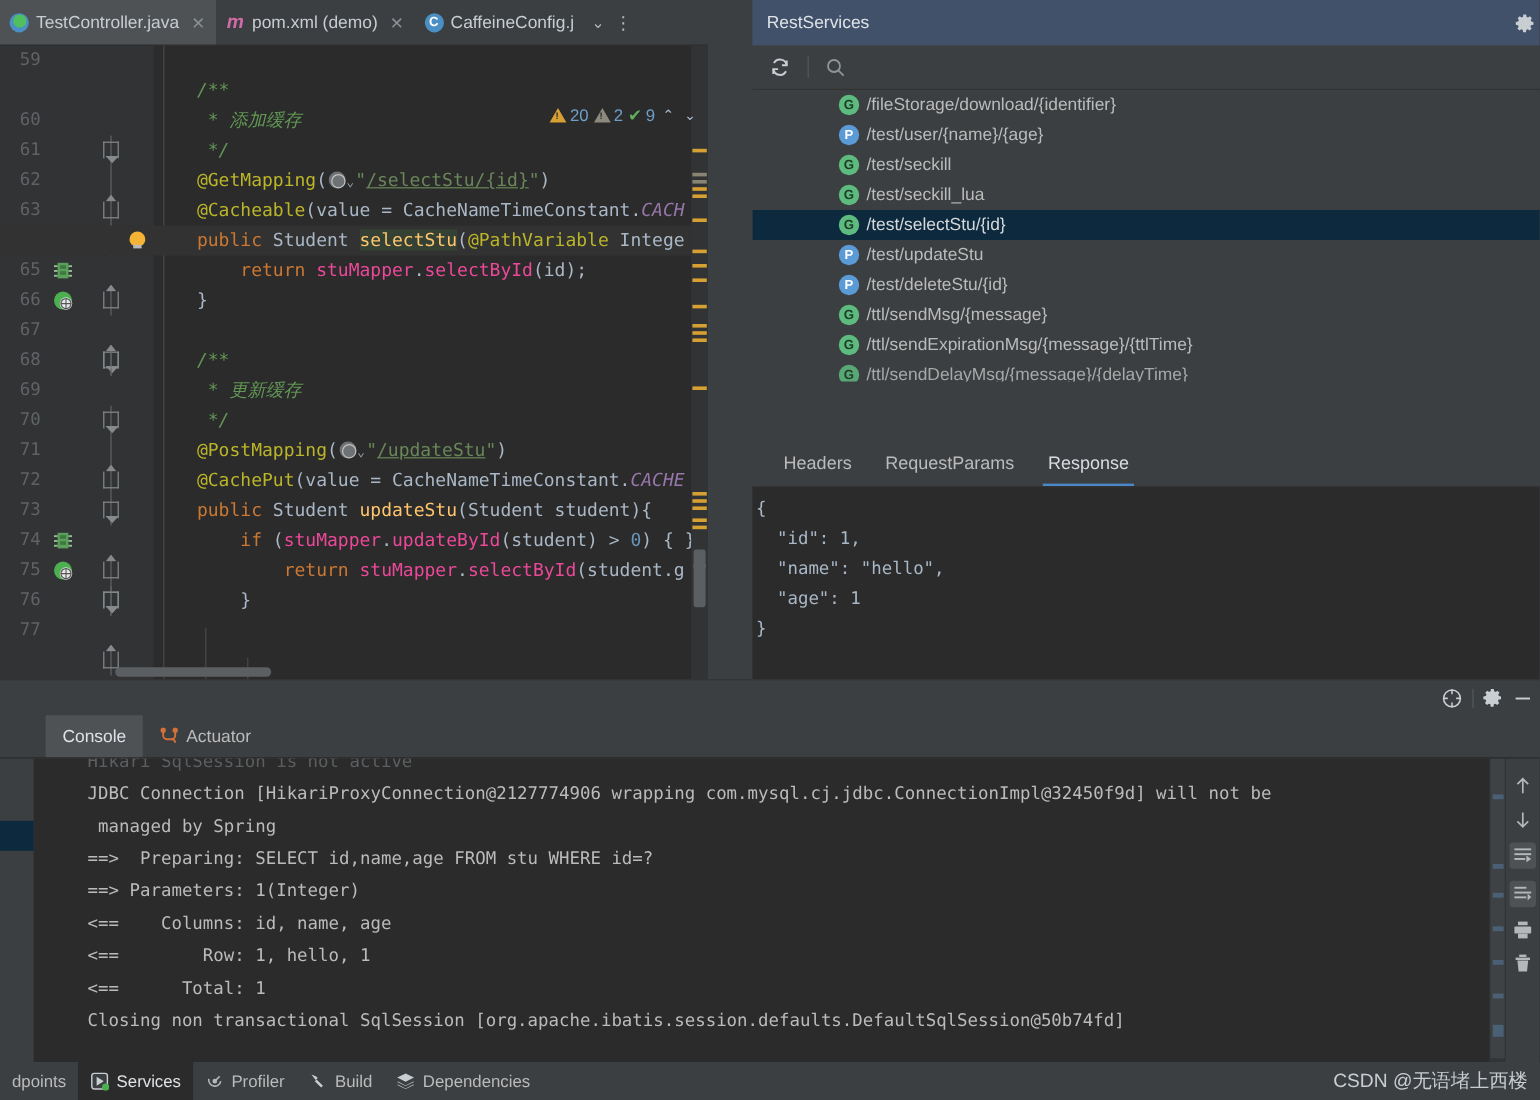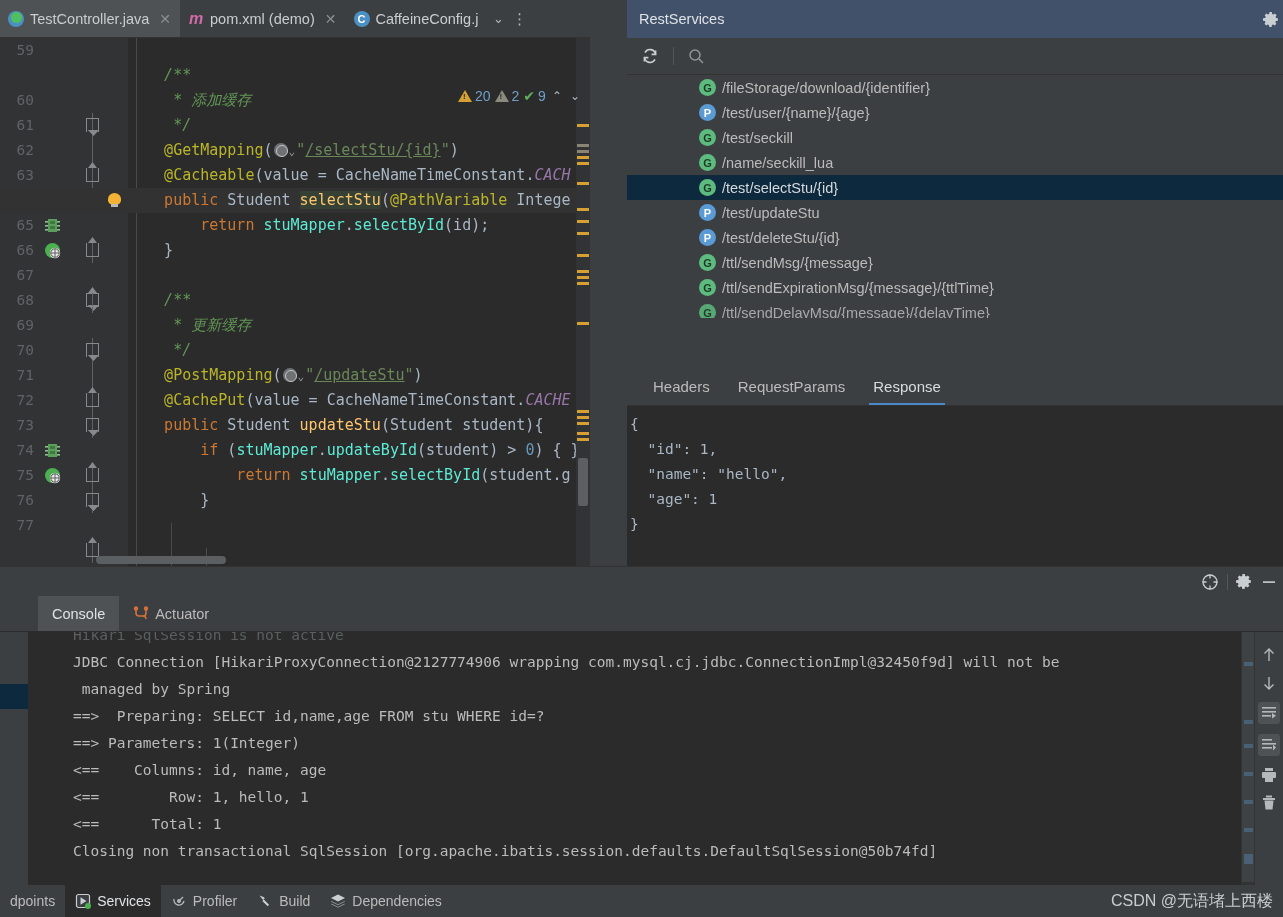--- a/index.html
+++ b/index.html
@@ -131,21 +131,21 @@
     position: absolute; top: 0; bottom: 0; width: 1px; background: #4a4a4a;
   }
 
   
   .k  { color: #cc7832; }
   .anno { color: #bbb529; }
   .str { color: #6a8759; }
   .strlink { color: #6a8759; text-decoration: underline; }
   .cmt { color: #629755; font-style: italic; }
   .cls { color: #a9b7c6; }
-  .fld { color: #5eead4; }
+  .fld { color: #ec4899; }
   .fldi { color: #9876aa; font-style: italic; }
   .mth { color: #ffc66d; }
   .num { color: #6897bb; }
   .pl  { color: #a9b7c6; }
   .hl-sel { background: #344134; }
 
   .globe-inline {
     display: inline-block; width: 14px; height: 14px; border-radius: 50%;
     background: #6e7274; vertical-align: -2px; position: relative; margin: 0 1px;
   }
@@ -583,21 +583,21 @@
       <div class="svc-row">
         <span class="badge p">P</span>
         <span>/test/user/{name}/{age}</span>
       </div>
       <div class="svc-row">
         <span class="badge g">G</span>
         <span>/test/seckill</span>
       </div>
       <div class="svc-row">
         <span class="badge g">G</span>
-        <span>/name/seckill_lua</span>
+        <span>/test/seckill_lua</span>
       </div>
       <div class="svc-row sel">
         <span class="badge g">G</span>
         <span>/test/selectStu/{id}</span>
       </div>
       <div class="svc-row">
         <span class="badge p">P</span>
         <span>/test/updateStu</span>
       </div>
       <div class="svc-row">

